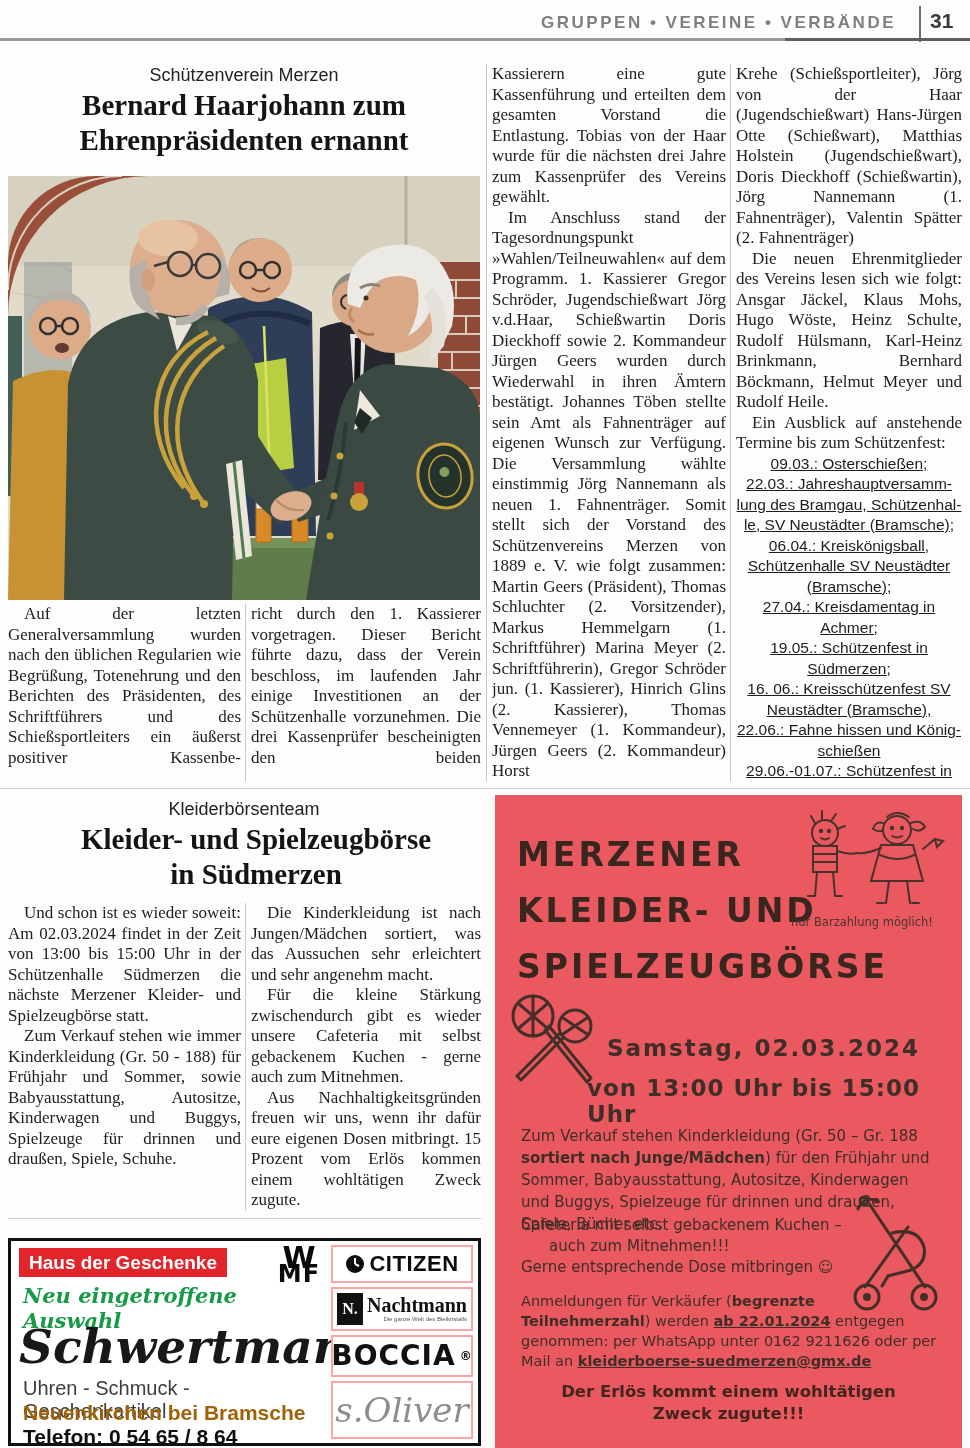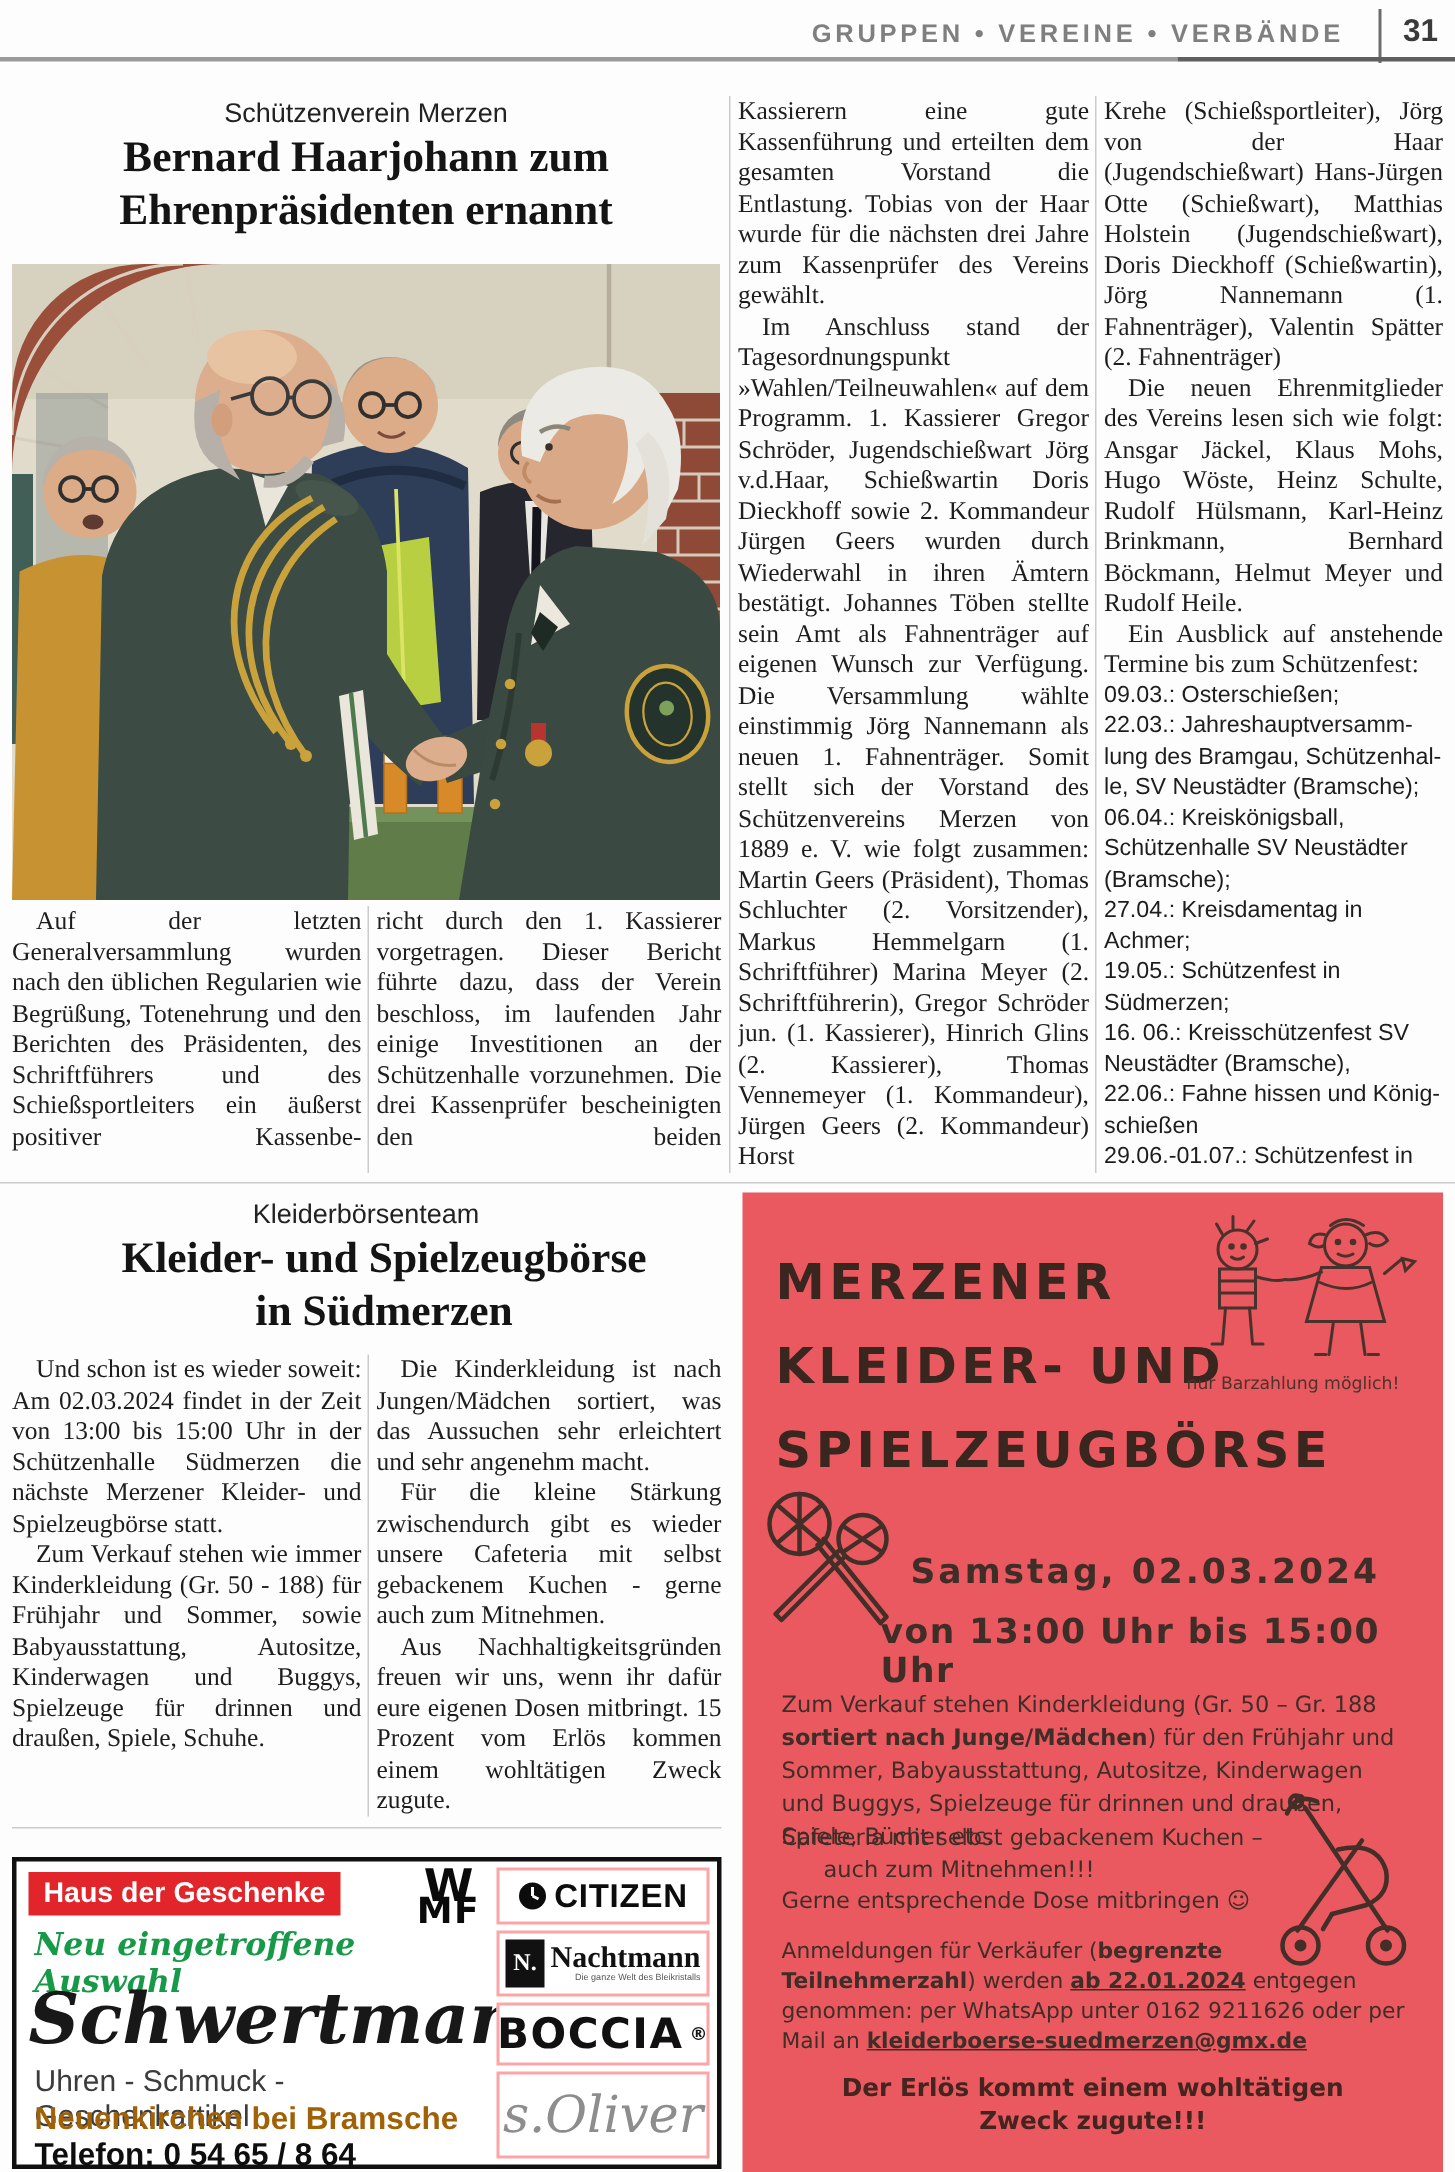--- a/index.html
+++ b/index.html
@@ -10,34 +10,34 @@
   *{margin:0;padding:0;box-sizing:border-box;}
   body{width:970px;height:1448px;position:relative;background:#fdfdfd;overflow:hidden;
        font-family:"Liberation Serif",serif;color:#1d1d1d;}
   .abs{position:absolute;}
 
   
   .section-title{top:12px;right:74px;font:700 17px/22px "Liberation Sans",sans-serif;
     letter-spacing:2.5px;color:#7f7f7f;}
   .header-vline{left:919px;top:6px;width:2px;height:36px;background:#6d6d6d;}
   .page-number{left:930px;top:9px;width:34px;font:700 21px/24px "Liberation Sans",sans-serif;
-    color:#3a3a3a;text-align:center;}
+    color:#3a3a3a;text-align:left;}
   .top-rule-a{left:0;top:38px;width:785px;height:3px;background:#9a9a9a;}
   .top-rule-b{left:785px;top:38px;width:185px;height:3px;background:#5f5f5f;}
 
   
   .kicker{width:472px;text-align:center;font:400 18px/22px "Liberation Sans",sans-serif;color:#222;}
   .headline{width:472px;text-align:center;font:700 29px/35px "Liberation Serif",serif;color:#141414;}
   .col{font:17px/20.5px "Liberation Serif",serif;text-align:justify;overflow:hidden;color:#1d1d1d;}
   .col p{margin:0;text-indent:16px;}
   .col p.noindent{text-indent:0;}
   .col p.cont{text-align-last:justify;}
   .vdiv{width:1px;background:#cbcbcb;}
   .hdiv{height:1px;background:#cbcbcb;}
-  .schedule{font:15.5px/20.5px "Liberation Sans",sans-serif;text-align:left;}
+  .schedule{font:15.5px/20.5px "Liberation Sans",sans-serif;text-align:center;text-decoration:underline;}
   .schedule .sched-item{white-space:pre-line;}
 
   
   .ad{left:8px;top:1238px;width:473px;height:208px;background:#fff;border:3px solid #101010;padding-left:28px;}
   .ad-banner{left:8px;top:7px;width:208px;height:29px;background:var(--banner-red,#e2242b);
     color:#fff;font:700 19px/29px "Liberation Sans",sans-serif;text-align:center;}
   .wmf{left:262px;top:4px;width:52px;height:52px;background:#fff;color:#0a0a0a;
     font-family:"DejaVu Sans",sans-serif;text-align:center;}
   .wmf .w{font-size:30px;font-weight:700;line-height:26px;display:block;}
   .wmf .mf{font-size:24px;font-weight:700;line-height:18px;display:block;letter-spacing:1px;margin-top:-6px;}

